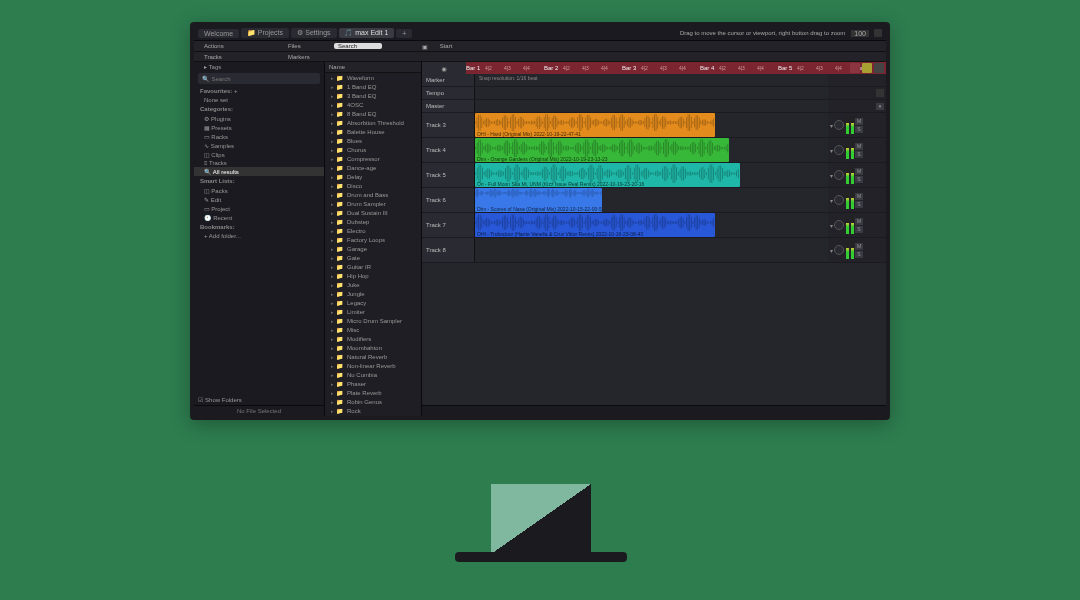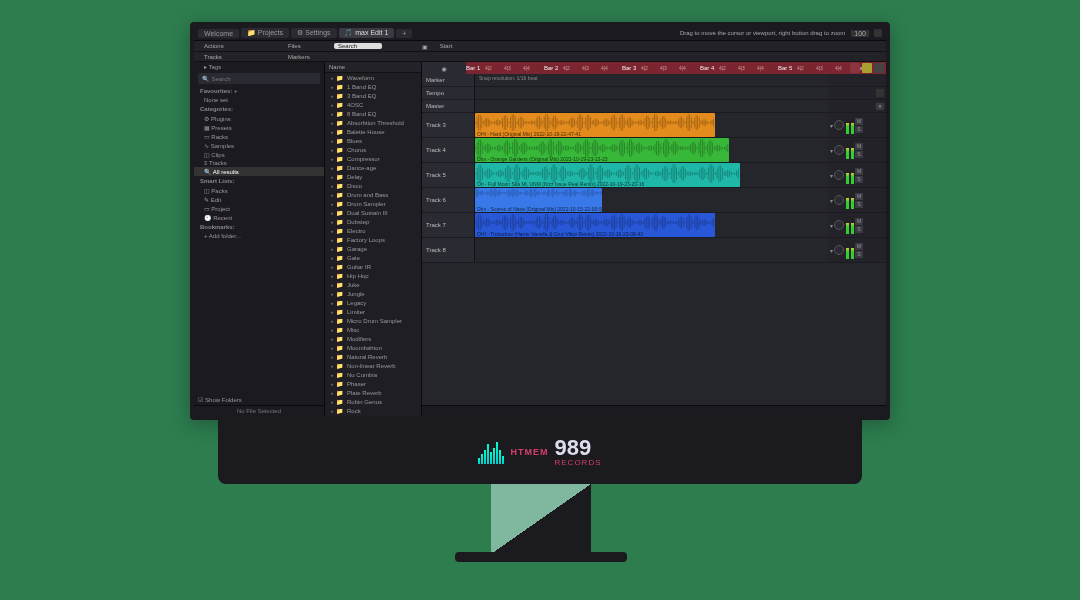--- a/index.html
+++ b/index.html
@@ -1088,37 +1088,15 @@
               </div>
             </div>
 <div style="flex:1;background:#25252c"></div>
 <div class="botbar"></div>
 </div>
 </div>
 
 </div>
 </div>
 
-<div class="chin">
-<div class="logo">
-<div class="eqbars">
-          <div style="height:6px"></div>
-          <div style="height:10px"></div>
-          <div style="height:14px"></div>
-          <div style="height:20px"></div>
-          <div style="height:12px"></div>
-          <div style="height:16px"></div>
-          <div style="height:22px"></div>
-          <div style="height:14px"></div>
-          <div style="height:8px"></div>
-        </div>
-<div>
-<div class="logotxt htmem">HTMEM</div>
-</div>
-<div style="display:flex;flex-direction:column;line-height:1">
-<span class="rec989">989</span>
-<span class="records">RECORDS</span>
-</div>
-</div>
-</div>
 <div class="neck"></div>
 <div class="base"></div>
 </div>
 
 </body></html>

